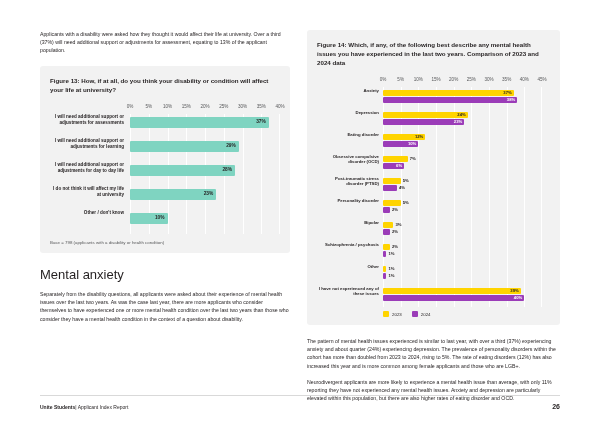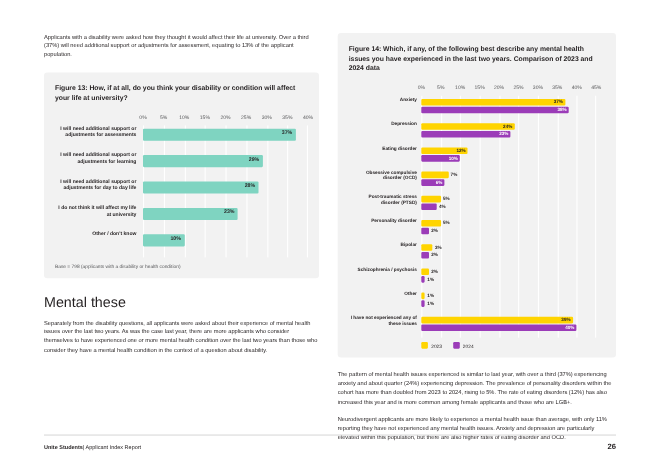--- a/index.html
+++ b/index.html
@@ -139,21 +139,21 @@
                 <span class="val">10%</span>
               </div>
             </div>
           </div>
         </div>
 
         <div class="base-note">Base = 798 (applicants with a disability or health condition)</div>
       </div>
     </div>
 
-    <h2 class="section">Mental these</h2>
+    <h2 class="section">Mental anxiety</h2>
 
     <div class="body-text">
       <p>Separately from the disability questions, all applicants were asked about their experience of mental health issues over the last two years. As was the case last year, there are more applicants who consider themselves to have experienced one or more mental health condition over the last two years than those who consider they have a mental health condition in the context of a question about disability.</p>
     </div>
   </div>
 
   <div class="col-right">
 
     <div class="card" style="padding:10px 12px 8px 10px;">
       <div class="card-title">Figure 14: Which, if any, of the following best describe any mental health issues you have experienced in the last two years. Comparison of 2023 and 2024 data</div>

